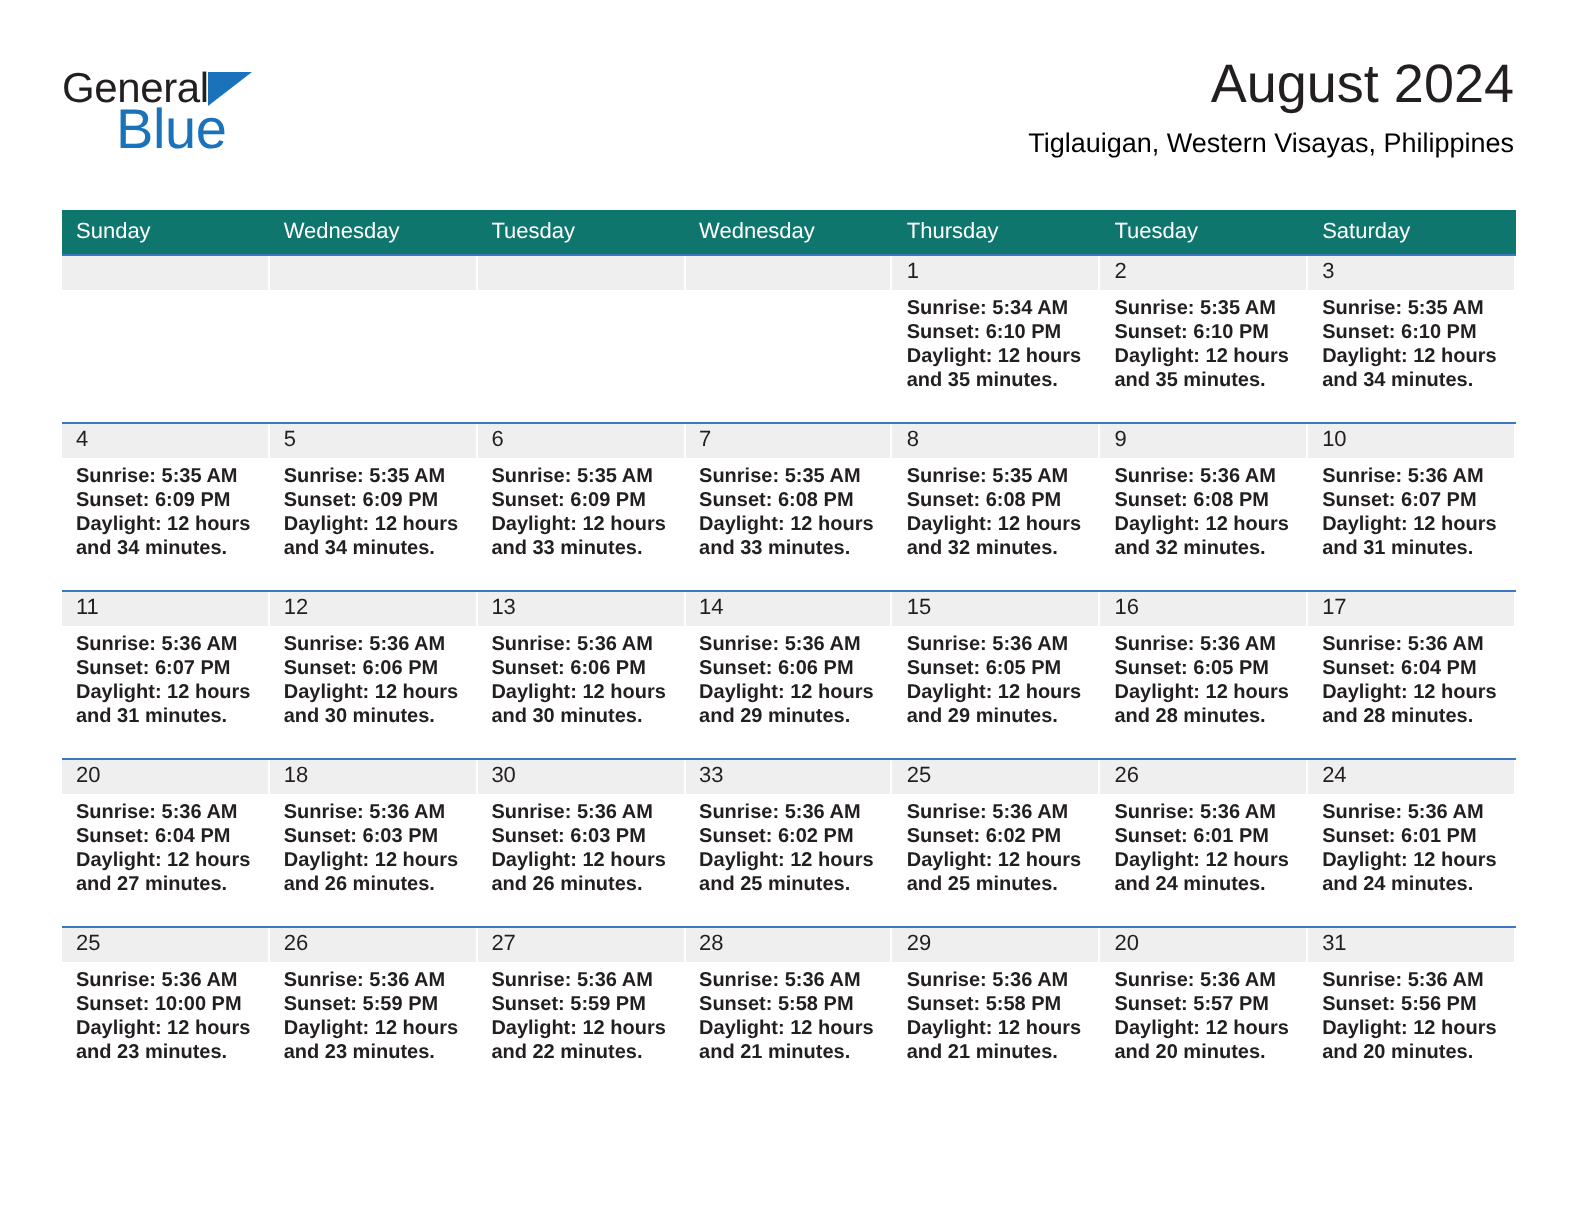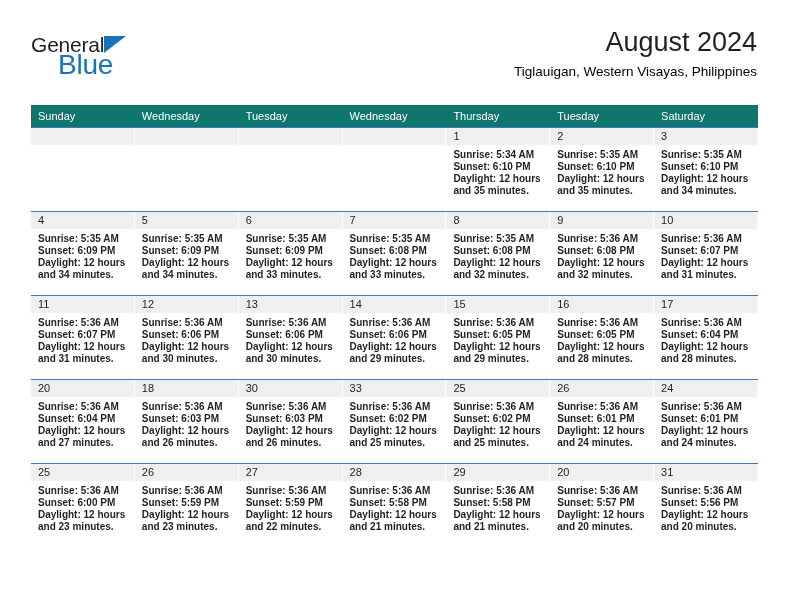--- a/index.html
+++ b/index.html
@@ -476,21 +476,21 @@
               </div>
             </div>
           </td>
         </tr>
         <tr class="week-row">
           <td>
             <div class="cell-inner">
               <div class="daynum-band">25</div>
               <div class="cell-body">
                 <div>Sunrise: 5:36 AM</div>
-                <div>Sunset: 6:00 PM</div>
+                <div>Sunset: 10:00 PM</div>
                 <div>Daylight: 12 hours</div>
                 <div>and 23 minutes.</div>
               </div>
             </div>
           </td>
           <td>
             <div class="cell-inner">
               <div class="daynum-band">26</div>
               <div class="cell-body">
                 <div>Sunrise: 5:36 AM</div>

